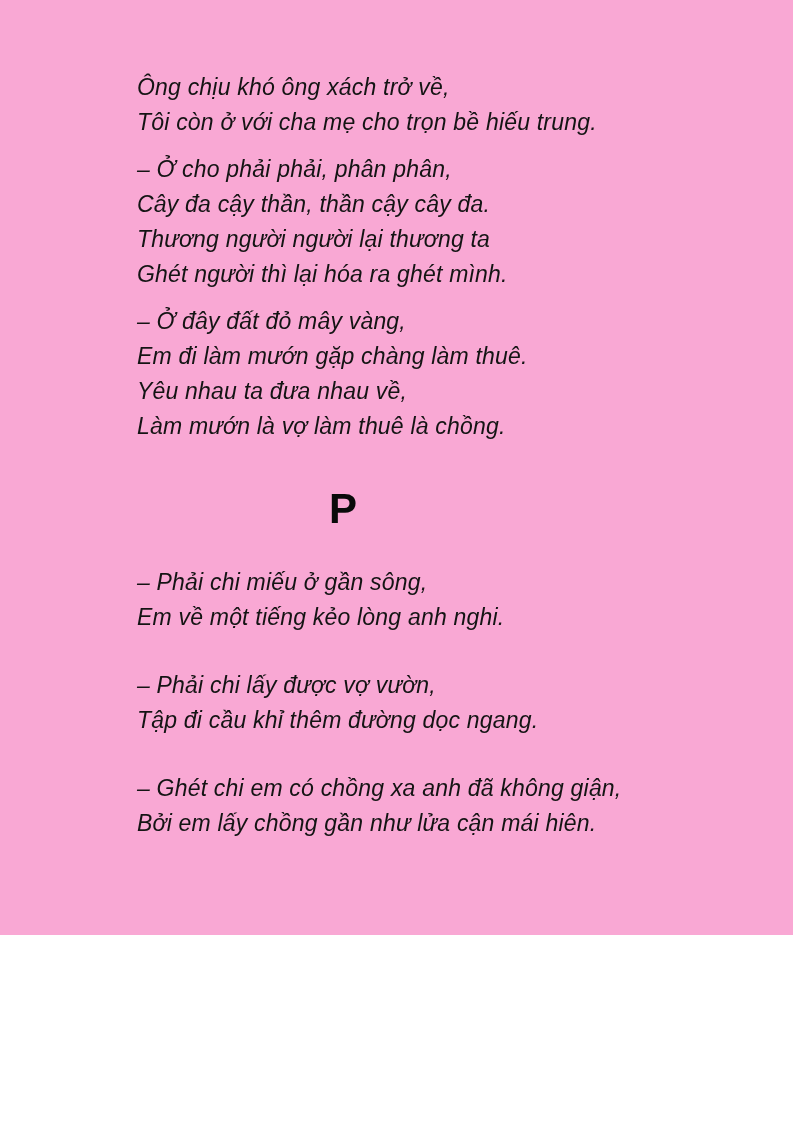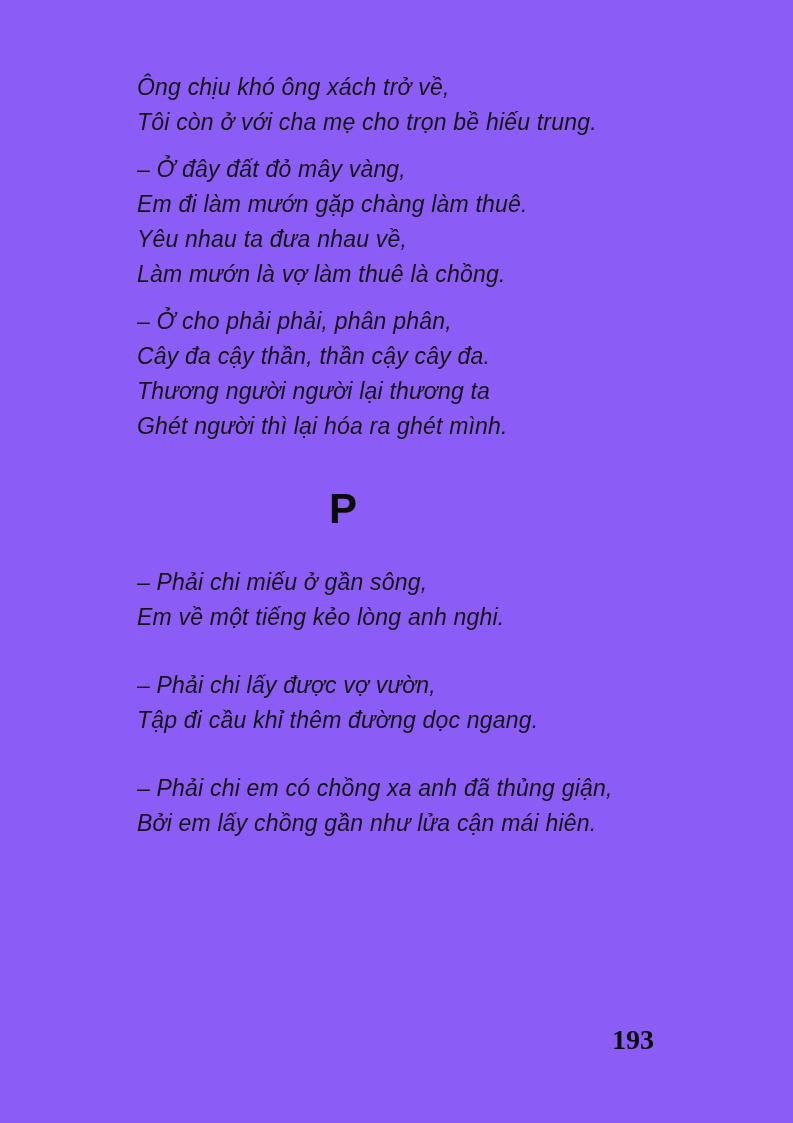--- a/index.html
+++ b/index.html
@@ -1,20 +1,20 @@
 <!DOCTYPE html>
 <html><head>
 <meta charset="utf-8">
 <style>
   html,body{margin:0;padding:0;background:#ffffff;}
   .page{
     position:relative;
     width:793px;
-    height:1123px;
-    background:#8b5cf6;
+    height:935px;
+    background:#f9a8d4;
     font-family:"Liberation Sans", sans-serif;
     color:#141414;
     overflow:hidden;
   }
   .content{
     position:absolute;
     left:137px;
     top:70px;
   }
   .stanza{margin:0 0 12px 0;}
@@ -54,46 +54,46 @@
 <div class="page">
   <main class="content">
 
     <section class="stanza">
       <p class="line">Ông chịu khó ông xách trở về,</p>
       <p class="line">Tôi còn ở với cha mẹ cho trọn bề hiếu trung.</p>
     </section>
 
 
     <section class="stanza">
+      <p class="line">– Ở cho phải phải, phân phân,</p>
+      <p class="line">Cây đa cậy thần, thần cậy cây đa.</p>
+      <p class="line">Thương người người lại thương ta</p>
+      <p class="line">Ghét người thì lại hóa ra ghét mình.</p>
+    </section>
+
+    <section class="stanza">
       <p class="line">– Ở đây đất đỏ mây vàng,</p>
       <p class="line">Em đi làm mướn gặp chàng làm thuê.</p>
       <p class="line">Yêu nhau ta đưa nhau về,</p>
       <p class="line">Làm mướn là vợ làm thuê là chồng.</p>
-    </section>
-
-    <section class="stanza">
-      <p class="line">– Ở cho phải phải, phân phân,</p>
-      <p class="line">Cây đa cậy thần, thần cậy cây đa.</p>
-      <p class="line">Thương người người lại thương ta</p>
-      <p class="line">Ghét người thì lại hóa ra ghét mình.</p>
     </section>
 
     <h1 class="section-heading">P</h1>
 
     <section class="stanza wide">
       <p class="line">– Phải chi miếu ở gần sông,</p>
       <p class="line">Em về một tiếng kẻo lòng anh nghi.</p>
     </section>
 
     <section class="stanza wide">
       <p class="line">– Phải chi lấy được vợ vườn,</p>
       <p class="line">Tập đi cầu khỉ thêm đường dọc ngang.</p>
     </section>
 
     <section class="stanza wide">
-      <p class="line">– Phải chi em có chồng xa anh đã thủng giận,</p>
+      <p class="line">– Ghét chi em có chồng xa anh đã không giận,</p>
       <p class="line">Bởi em lấy chồng gần như lửa cận mái hiên.</p>
     </section>
 
   </main>
 
   <div class="page-number">193</div>
 </div>
 
 </body></html>

